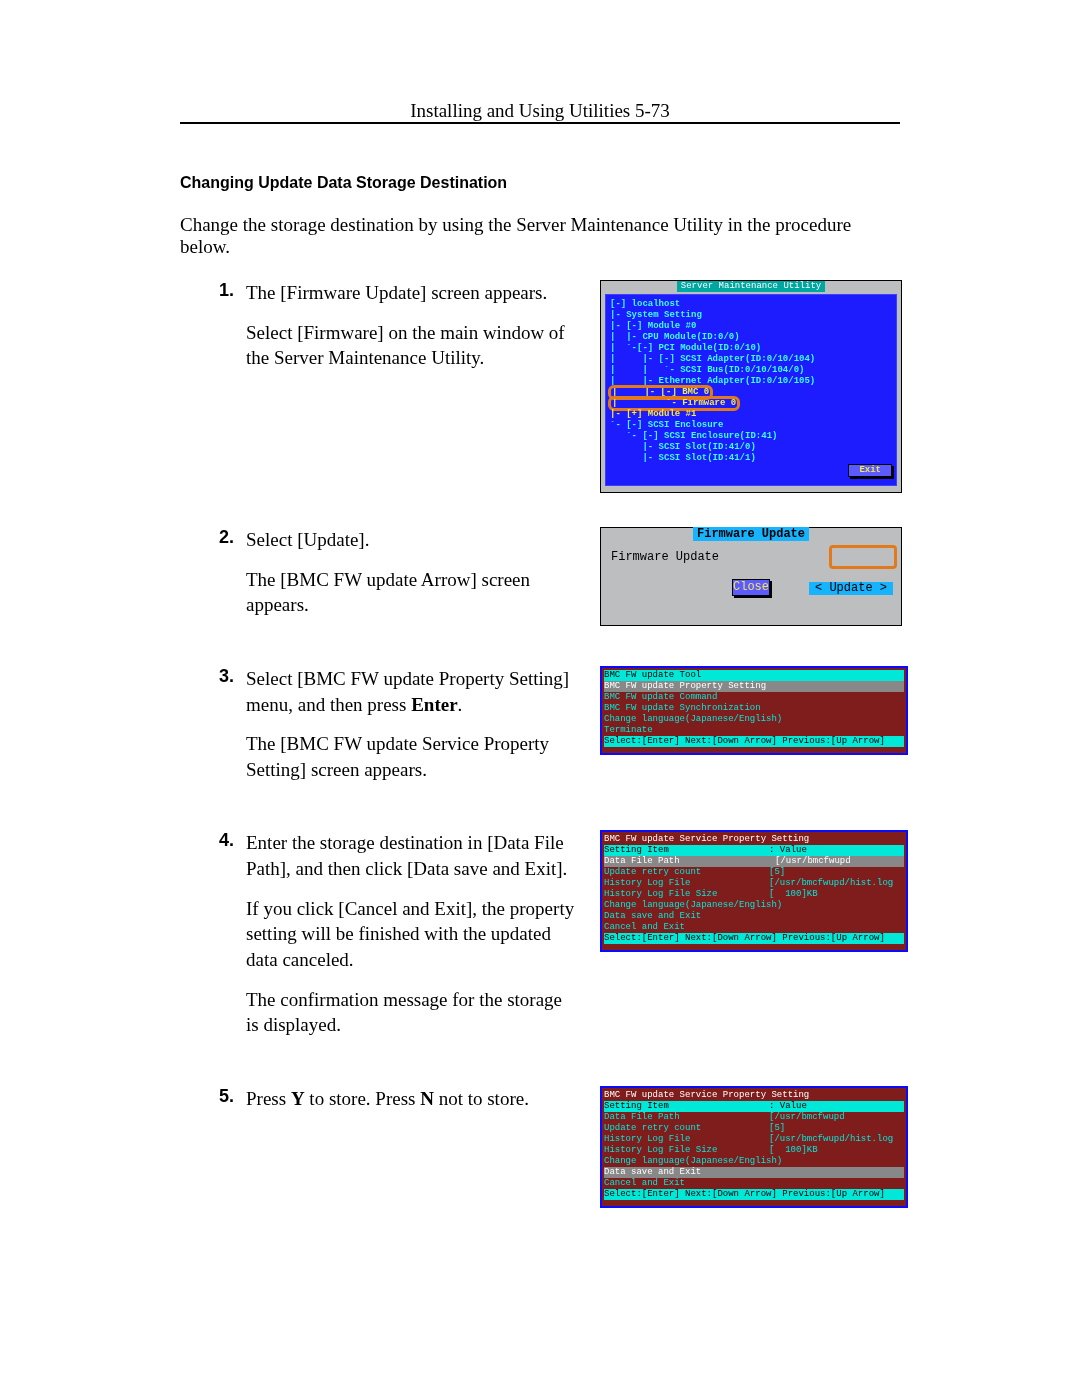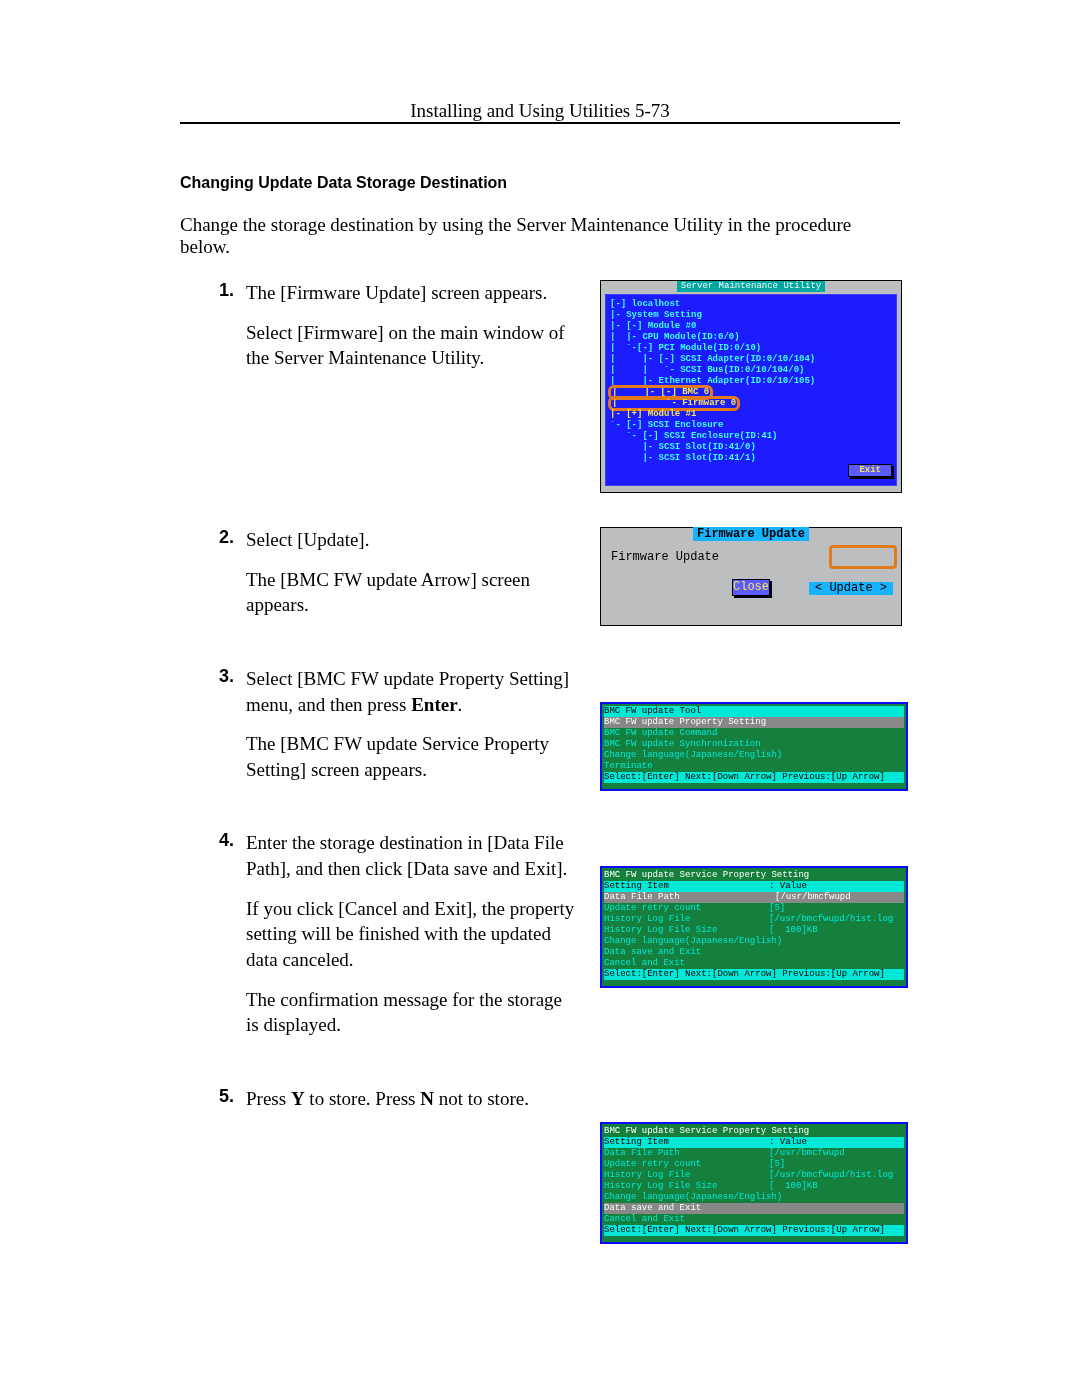--- a/index.html
+++ b/index.html
@@ -134,28 +134,27 @@
   }
   .win2 .close {
     position: absolute; left: 50%; top: 34px; transform: translateX(-50%);
     background: #5b5bff; color: #f4e84c; padding: 1px 0;
     border: 1px solid #000; box-shadow: 2px 2px 0 #000;
   }
 
   
   .term {
     width: 300px;
-    background: #15803d;
+    background: #7f1d1d;
     border: 2px solid #0a0aff;
     font-family: "Courier New", monospace;
     font-size: 9px;
     line-height: 11px;
     color: #00e8d8;
     padding: 2px 2px 6px 2px;
-    margin-top: 36px;
   }
   .term .row { white-space: pre; }
   .term .hdr { background: #00e8d8; color: #000; }
   .term .sel { background: #888; color: #fff; }
   .term .footer { background: #00e8d8; color: #000; }
   .term .white { color: #fff; }
   .term .yellowcell { background: #c8c800; color: #000; display: inline-block; width: 6px; }
 
   .term-cols .row { display: flex; }
   .term-cols .c1 { width: 55%; white-space: pre; }

